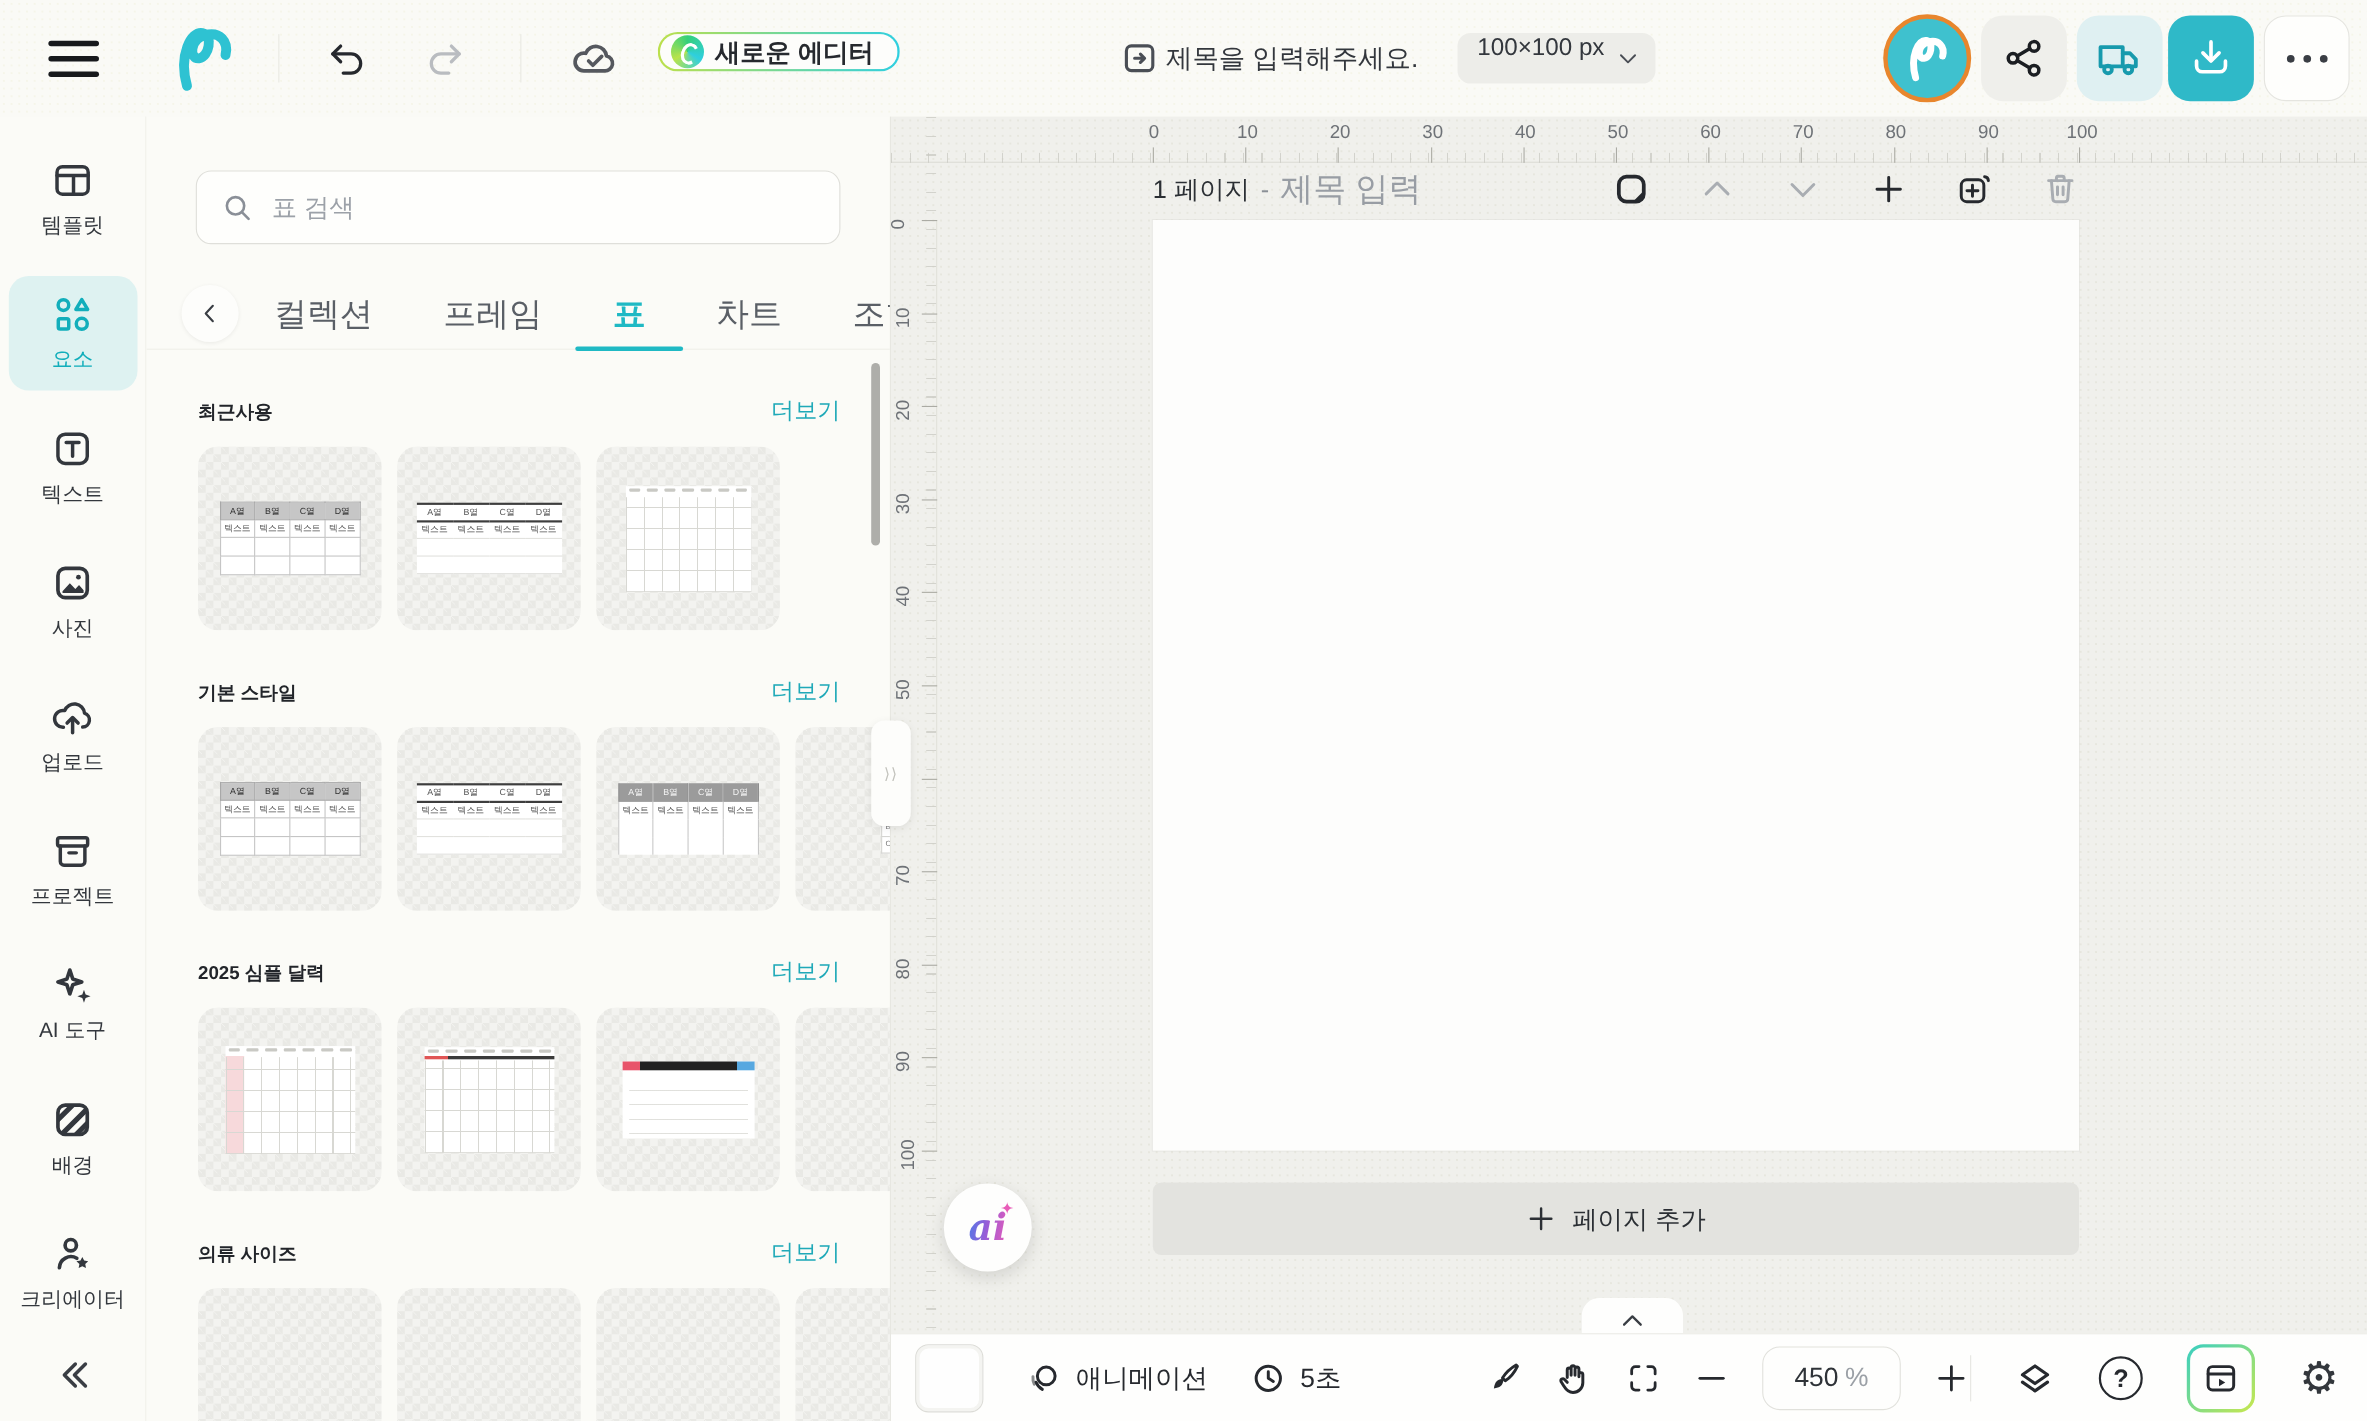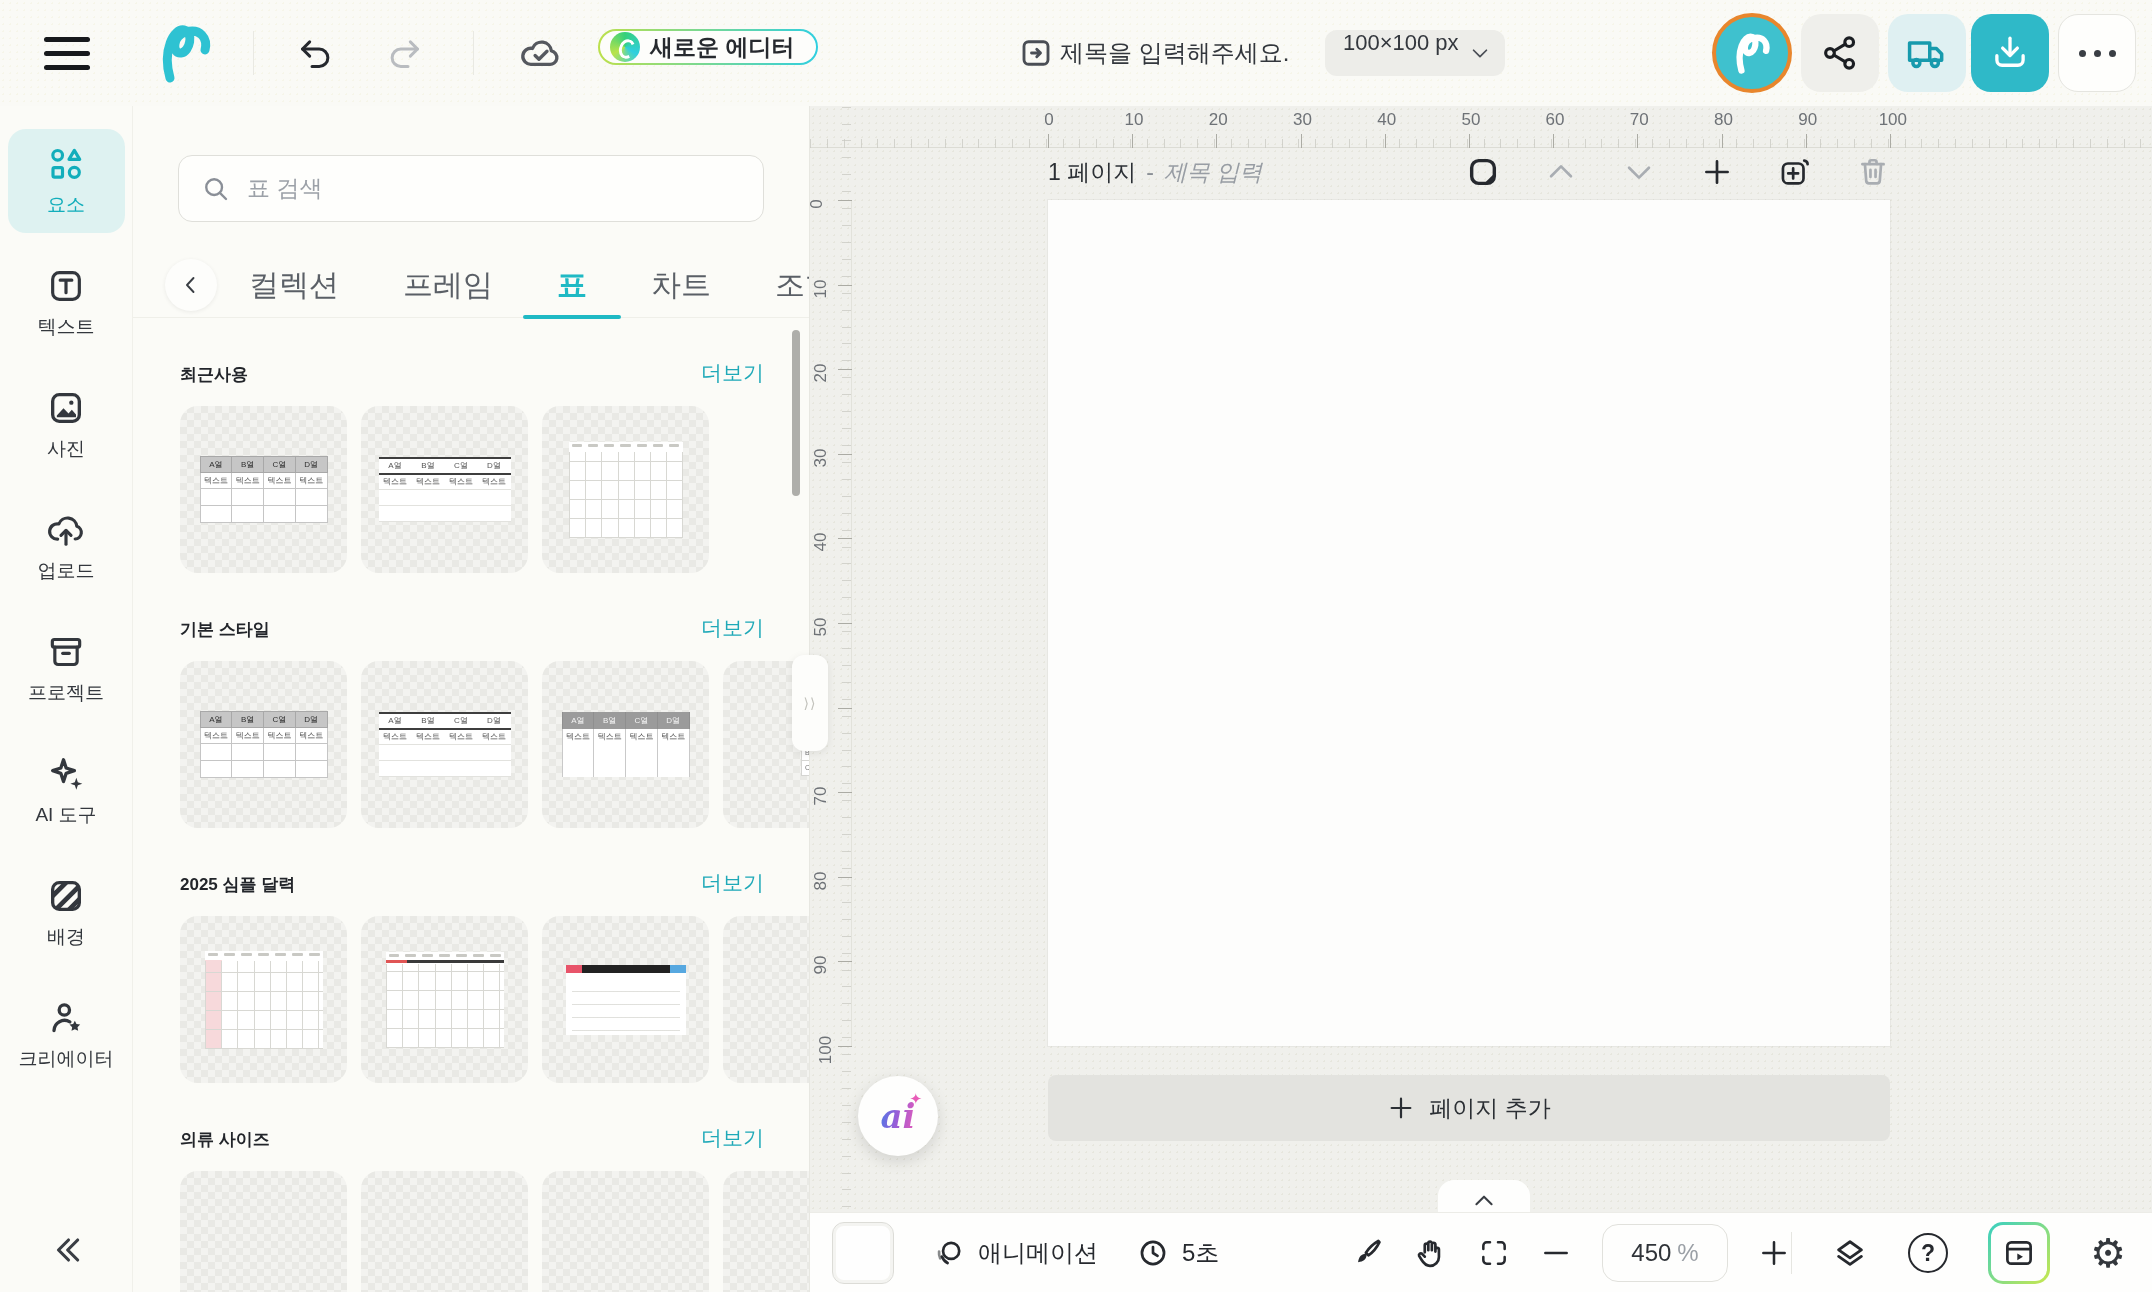--- a/index.html
+++ b/index.html
@@ -144,21 +144,21 @@
   .vruler::before { content:""; position:absolute; top:-94px; bottom:-246px; right:0; width:9px;
     background-image:repeating-linear-gradient(0deg,#C9C9C2 0 1px,transparent 1px 16.92px); opacity:.75; }
   .vtick { position:absolute; left:0; width:42px; }
   .vtick::after { content:""; position:absolute; right:0; top:0; width:14px; height:1px; background:#ABABA4; }
   .vtick b { position:absolute; left:2px; top:0; transform:translateY(-30%) rotate(-90deg); transform-origin:center;
     font-weight:400; font-size:17px; color:#6E7277; }
 
   .page-head { position:absolute; left:238px; top:46px; width:842px; height:40px; display:flex; align-items:center; }
   .page-label { font-size:23px; color:#2B2F34; }
   .page-sep { font-size:23px; color:#8A8F96; margin:0 10px; }
-  .page-title-ph { font-size:23px; color:#989DA4; cursor:text;font-style:italic; }
+  .page-title-ph { font-size:30px; color:#989DA4; cursor:text; }
   .ph-icons { margin-left:auto; display:flex; align-items:center; gap:44px; }
   .ph-icons .ic { cursor:pointer; }
   .dark-ic { color:#26292E; } .gray-ic { color:#A9ADB2; }
 
   .page { position:absolute; left:238px; top:94px; width:842px; height:846px; background:#FDFDFC;
     box-shadow:0 0 0 1px rgba(0,0,0,.035); }
 
   .add-page { position:absolute; left:238px; top:969px; width:842px; height:66px; background:#E3E3DF;
     border-radius:8px; display:flex; align-items:center; justify-content:center; gap:14px;
     font-size:23px; color:#2B2F34; cursor:pointer; }
@@ -290,20 +290,29 @@
     <span class="tb-abs sq-btn more-btn">
       <span class="dots">
           <i></i>
           <i></i>
           <i></i>
         </span>
     </span>
   </div>
 
   <div class="sidebar">
+    <div class="side-item">
+      <span class="ic">
+        <svg class="stroke" width="40" height="40" viewBox="0 0 24 24" stroke-width="2">
+            <rect x="3.5" y="4.5" width="17" height="15" rx="3"></rect>
+            <path d="M3.5 9.3 h17 M12.5 9.3 V19.5"></path>
+          </svg>
+      </span>
+      <span>템플릿</span>
+    </div>
     <div class="side-item active">
       <span class="ic">
         <svg class="stroke" width="40" height="40" viewBox="0 0 24 24" stroke-width="2">
             <circle cx="7" cy="6.8" r="2.9"></circle>
             <path d="M17 3.8 l3.2 5.4 h-6.4 Z"></path>
             <rect x="4.2" y="14.2" width="5.7" height="5.7" rx="1"></rect>
             <circle cx="17" cy="17" r="3"></circle>
           </svg>
       </span>
       <span>요소</span>

